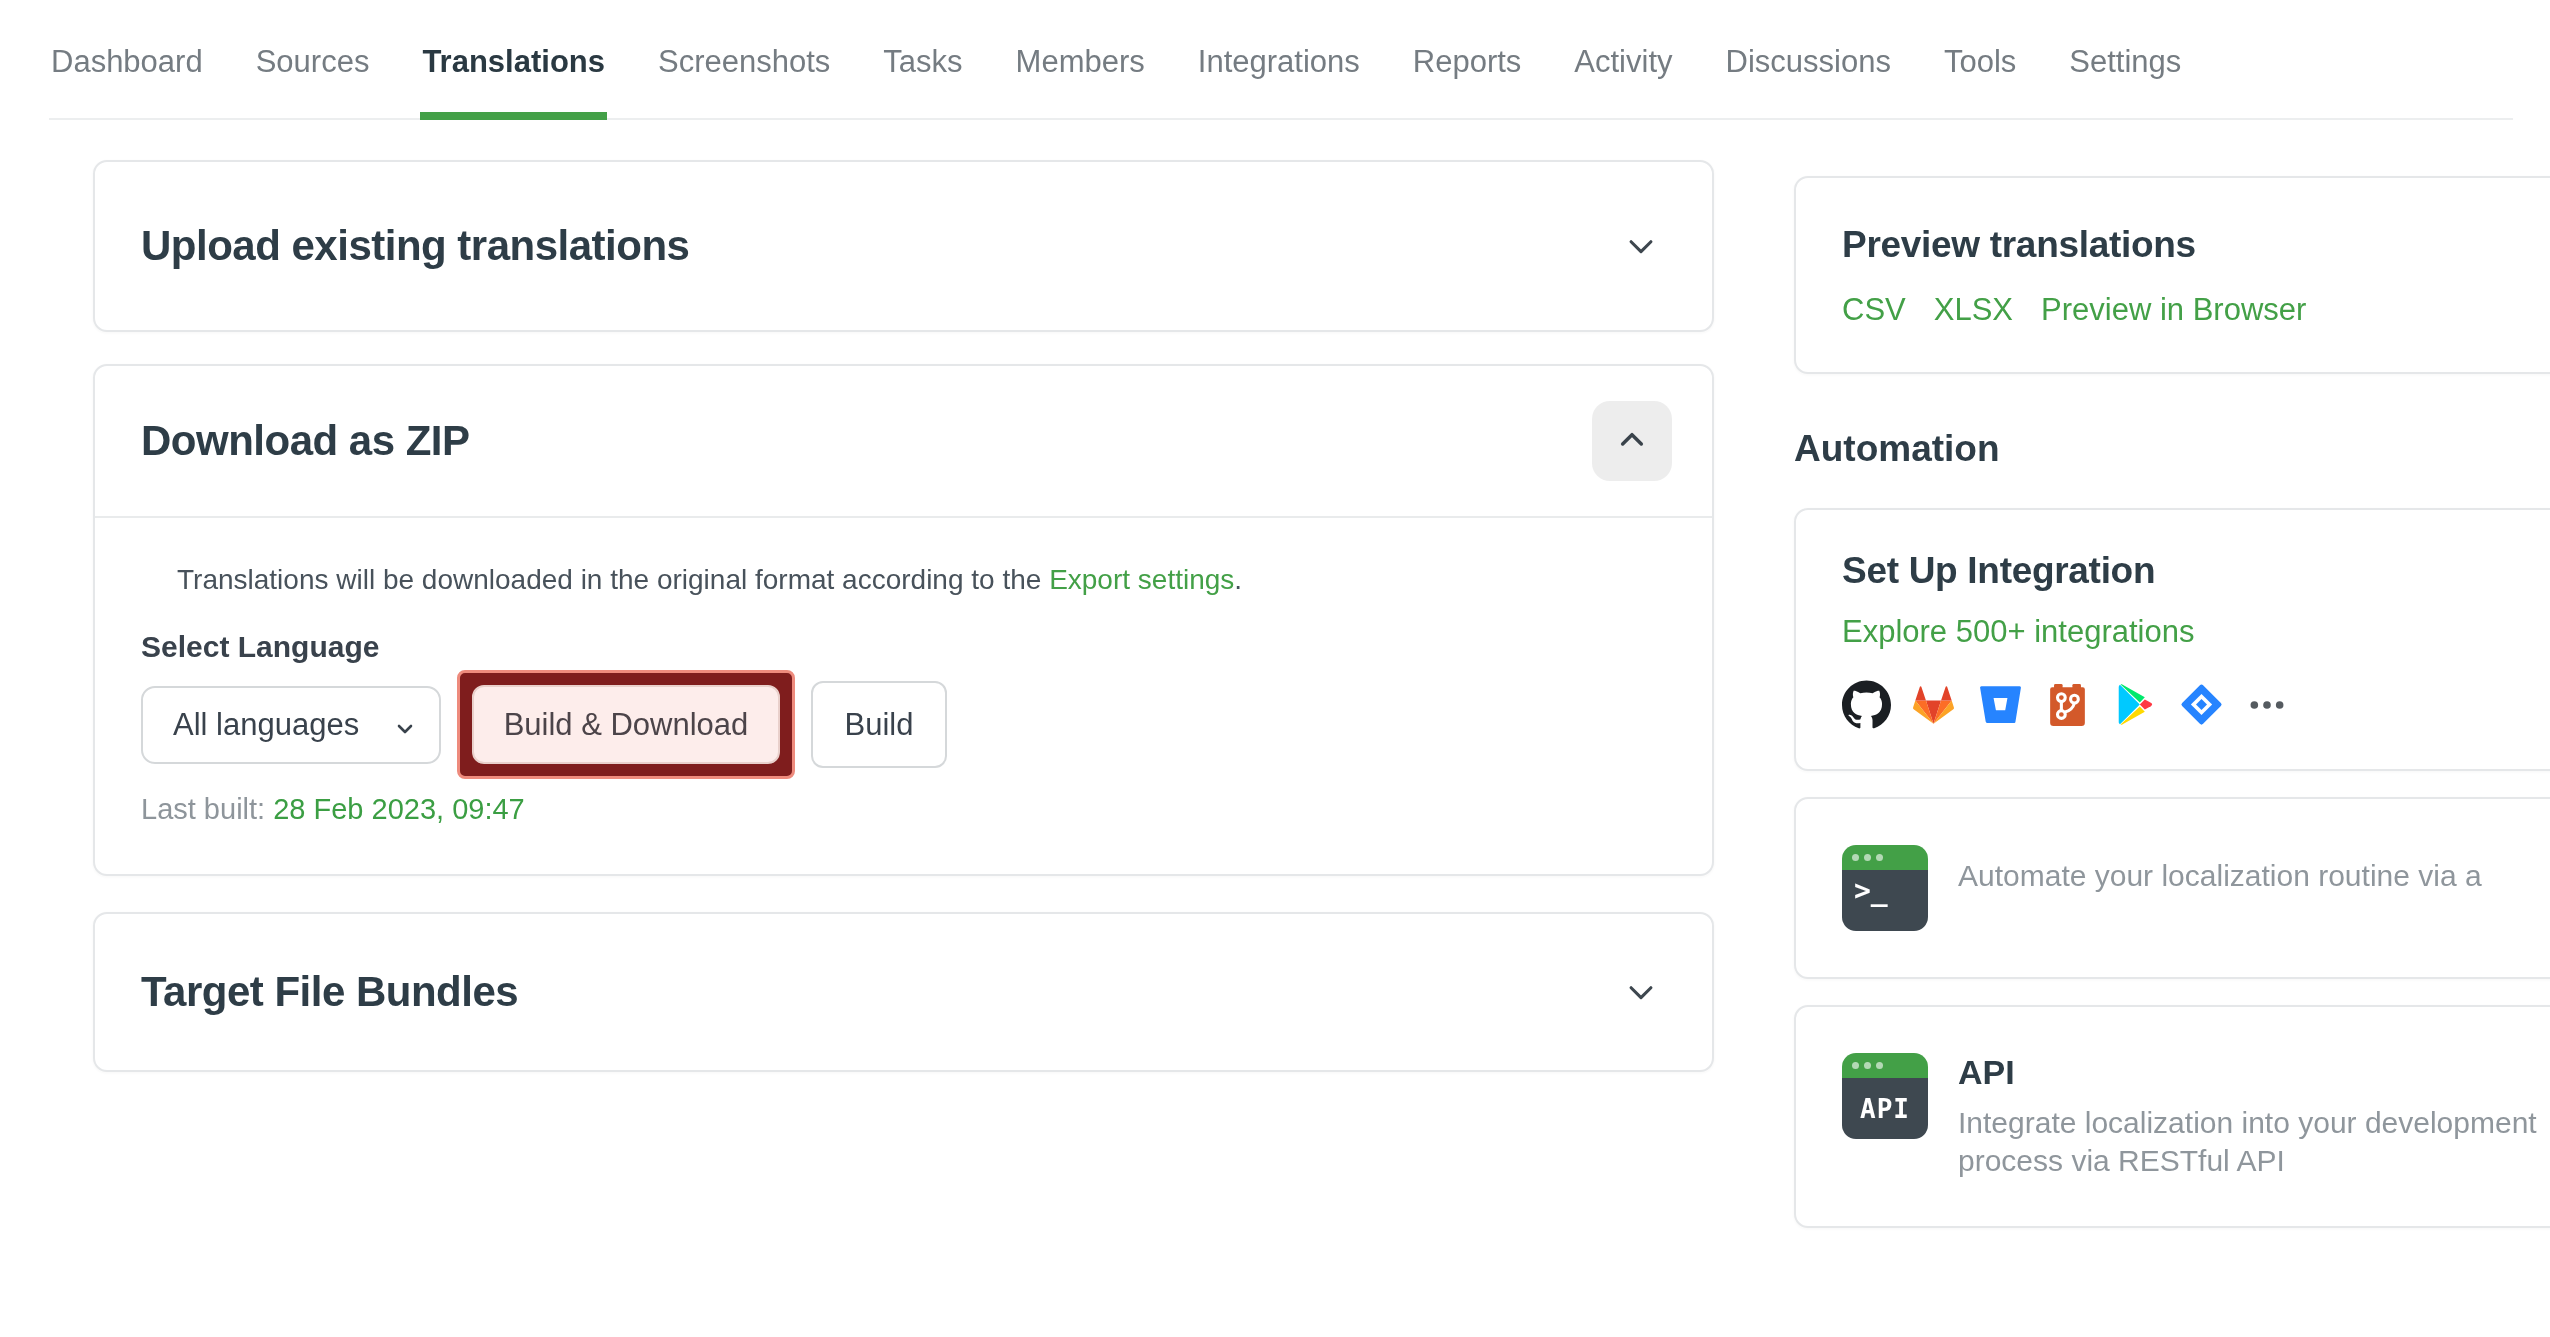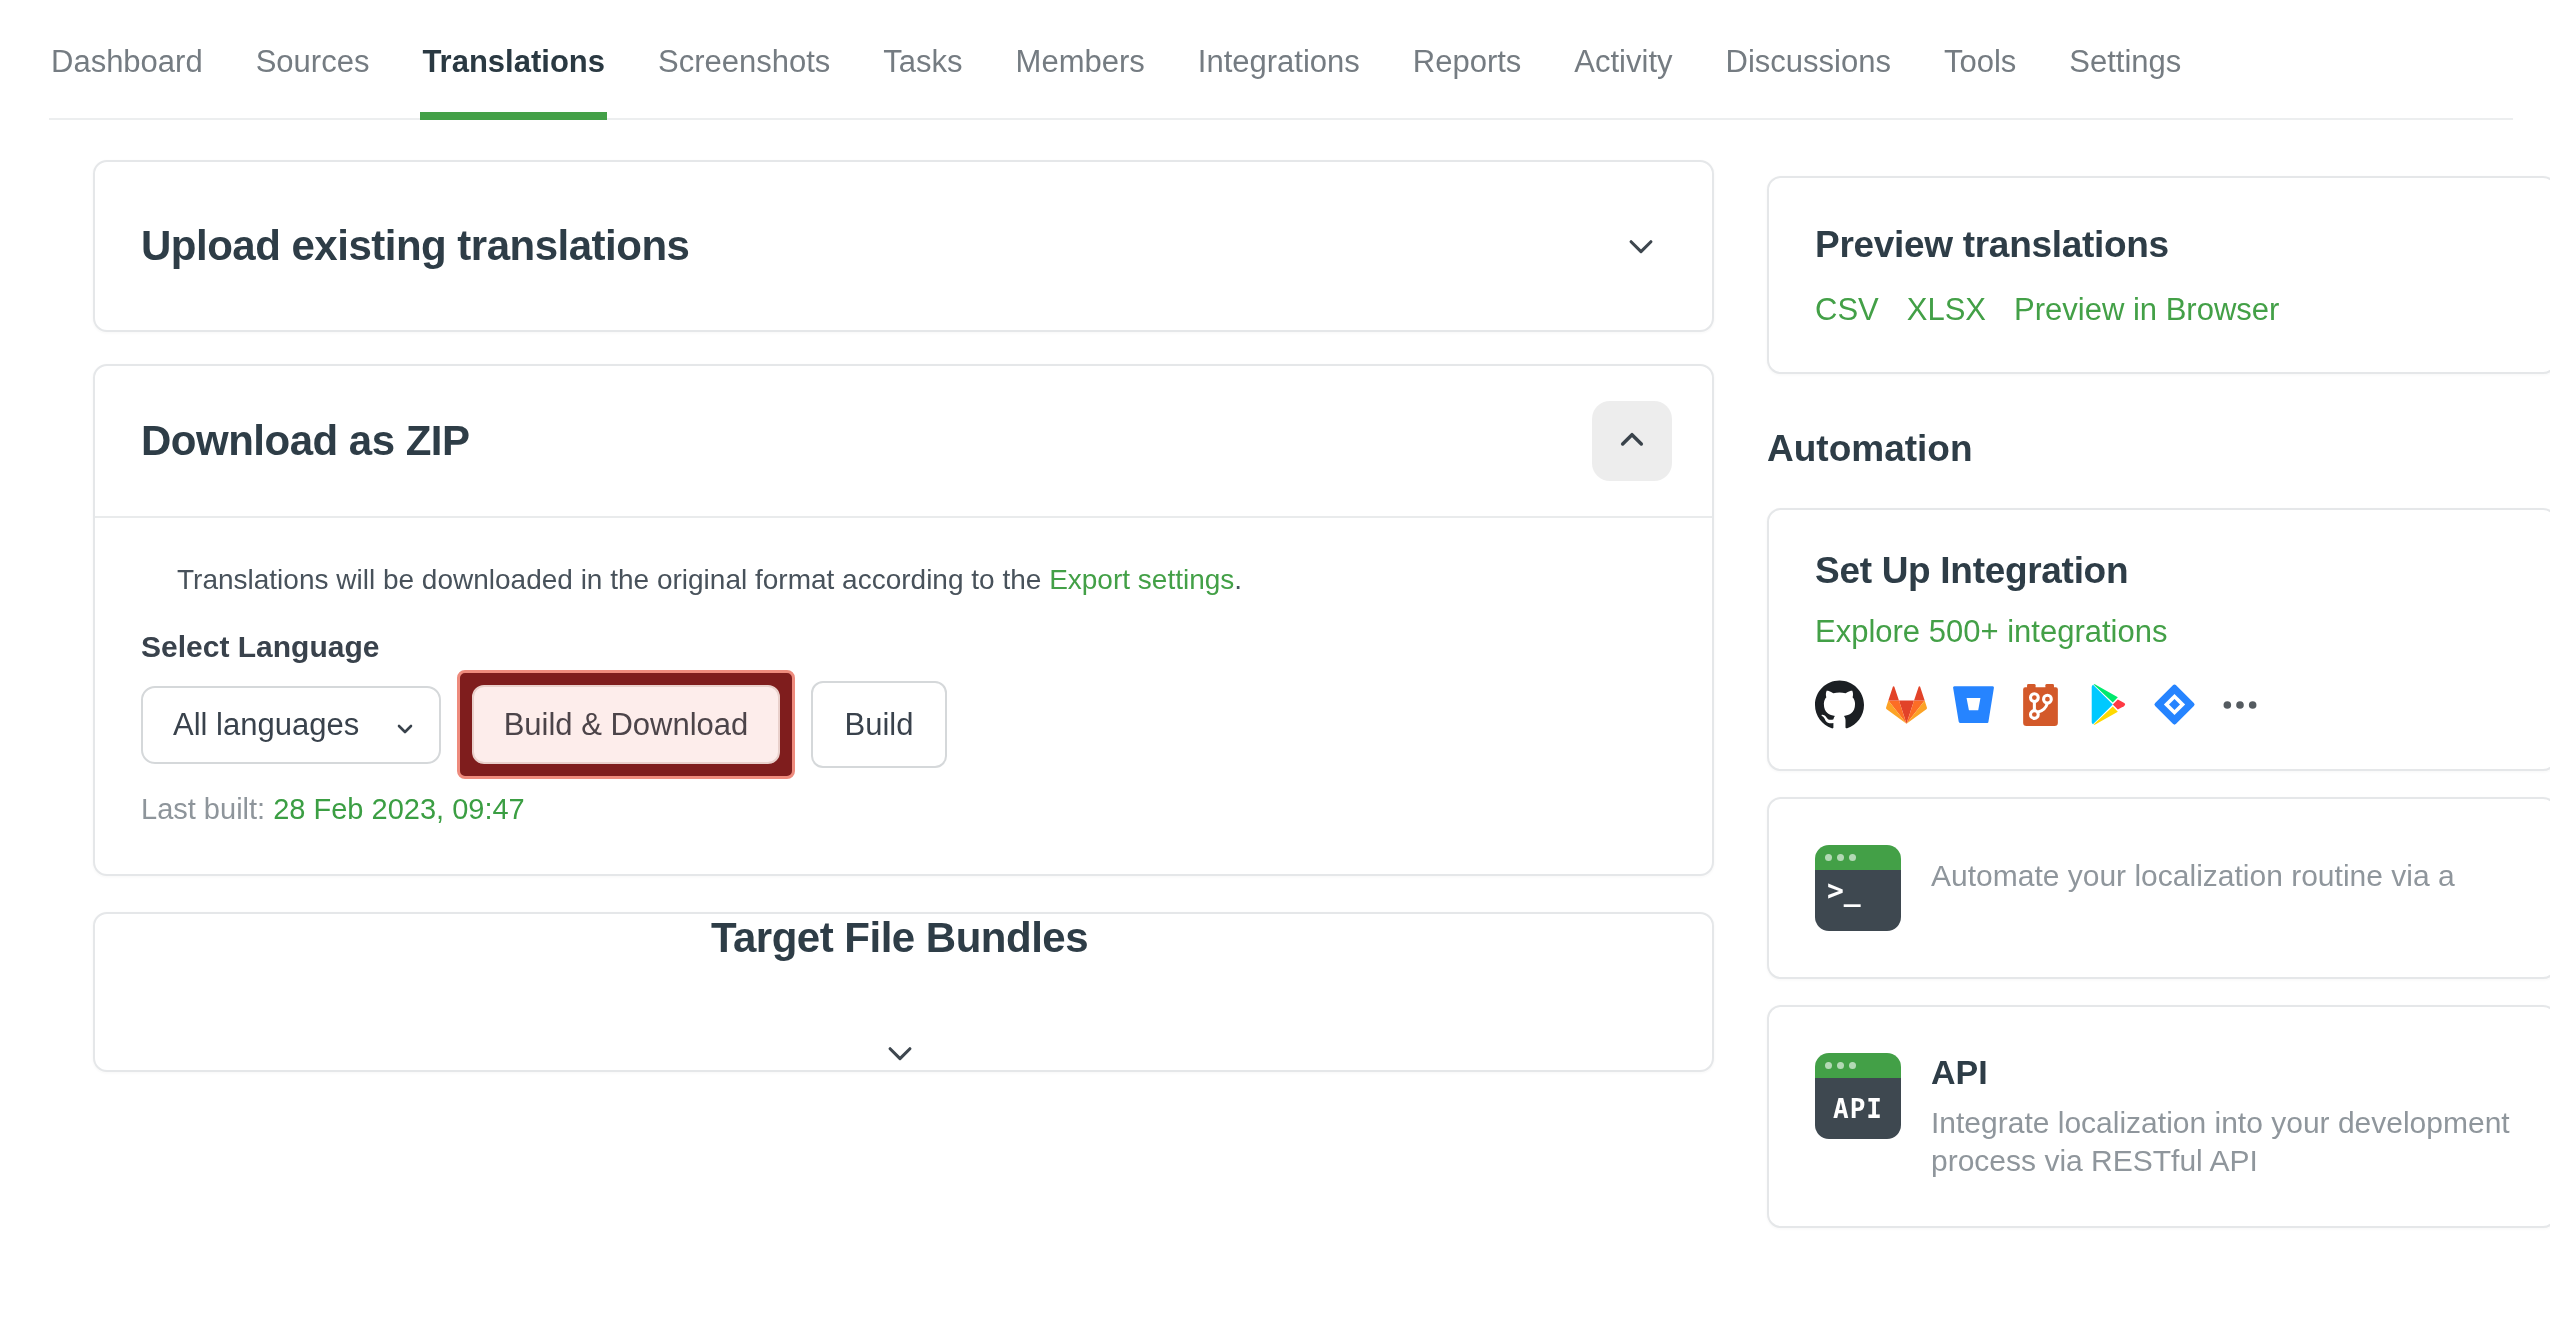--- a/index.html
+++ b/index.html
@@ -8,34 +8,34 @@
   .page { width: 2550px; height: 1337px; padding: 0 37px 0 49px; }
 
   
   .topnav { display: flex; gap: 49px; border-bottom: 2px solid #eceeef; }
   .nav-item { font-size: 31px; color: #757c82; padding: 44px 2px 38px;
     cursor: pointer; white-space: nowrap; }
   .nav-item.active { color: #2a3942; font-weight: 700;
     border-bottom: 8px solid #43a047; padding-bottom: 30px; margin-bottom: -2px; }
 
   
-  .content { display: flex; gap: 53px; margin-top: 40px; padding-left: 44px; }
+  .content { display: flex; gap: 80px; margin-top: 40px; padding-left: 44px; }
   .main-col { width: 1621px; flex: none; }
   .side-col { width: 790px; flex: none; margin-top: 16px; }
 
   
   .card { background: #fff; border: 2px solid #e5e7e9; border-radius: 14px;
     box-shadow: 0 1px 3px rgba(40,50,60,0.04); }
   .collapse-card { height: 172px; display: flex; align-items: center;
     justify-content: space-between; padding: 0 54px 0 46px; cursor: pointer; }
   .card-title { font-size: 42px; font-weight: 700; color: #2e3d47; letter-spacing: -0.5px; }
   .chev { width: 34px; height: 34px; color: #3e474f; flex: none; }
   .mb32 { margin-bottom: 32px; }
   .mb36 { margin-bottom: 36px; }
-  .mb38 { margin-bottom: 38px; flex-direction: column; }
+  .mb38 { margin-bottom: 38px; }
 
   
   .dl-header { height: 152px; display: flex; align-items: center;
     justify-content: space-between; padding: 0 40px 0 46px;
     border-bottom: 2px solid #e9ebec; }
   .collapse-btn { width: 80px; height: 80px; border-radius: 18px; background: #ededed;
     border: none; display: flex; align-items: center; justify-content: center;
     cursor: pointer; color: #3a434b; }
   .collapse-btn svg { width: 32px; height: 32px; }
   .dl-body { padding: 42px 46px 48px; }

